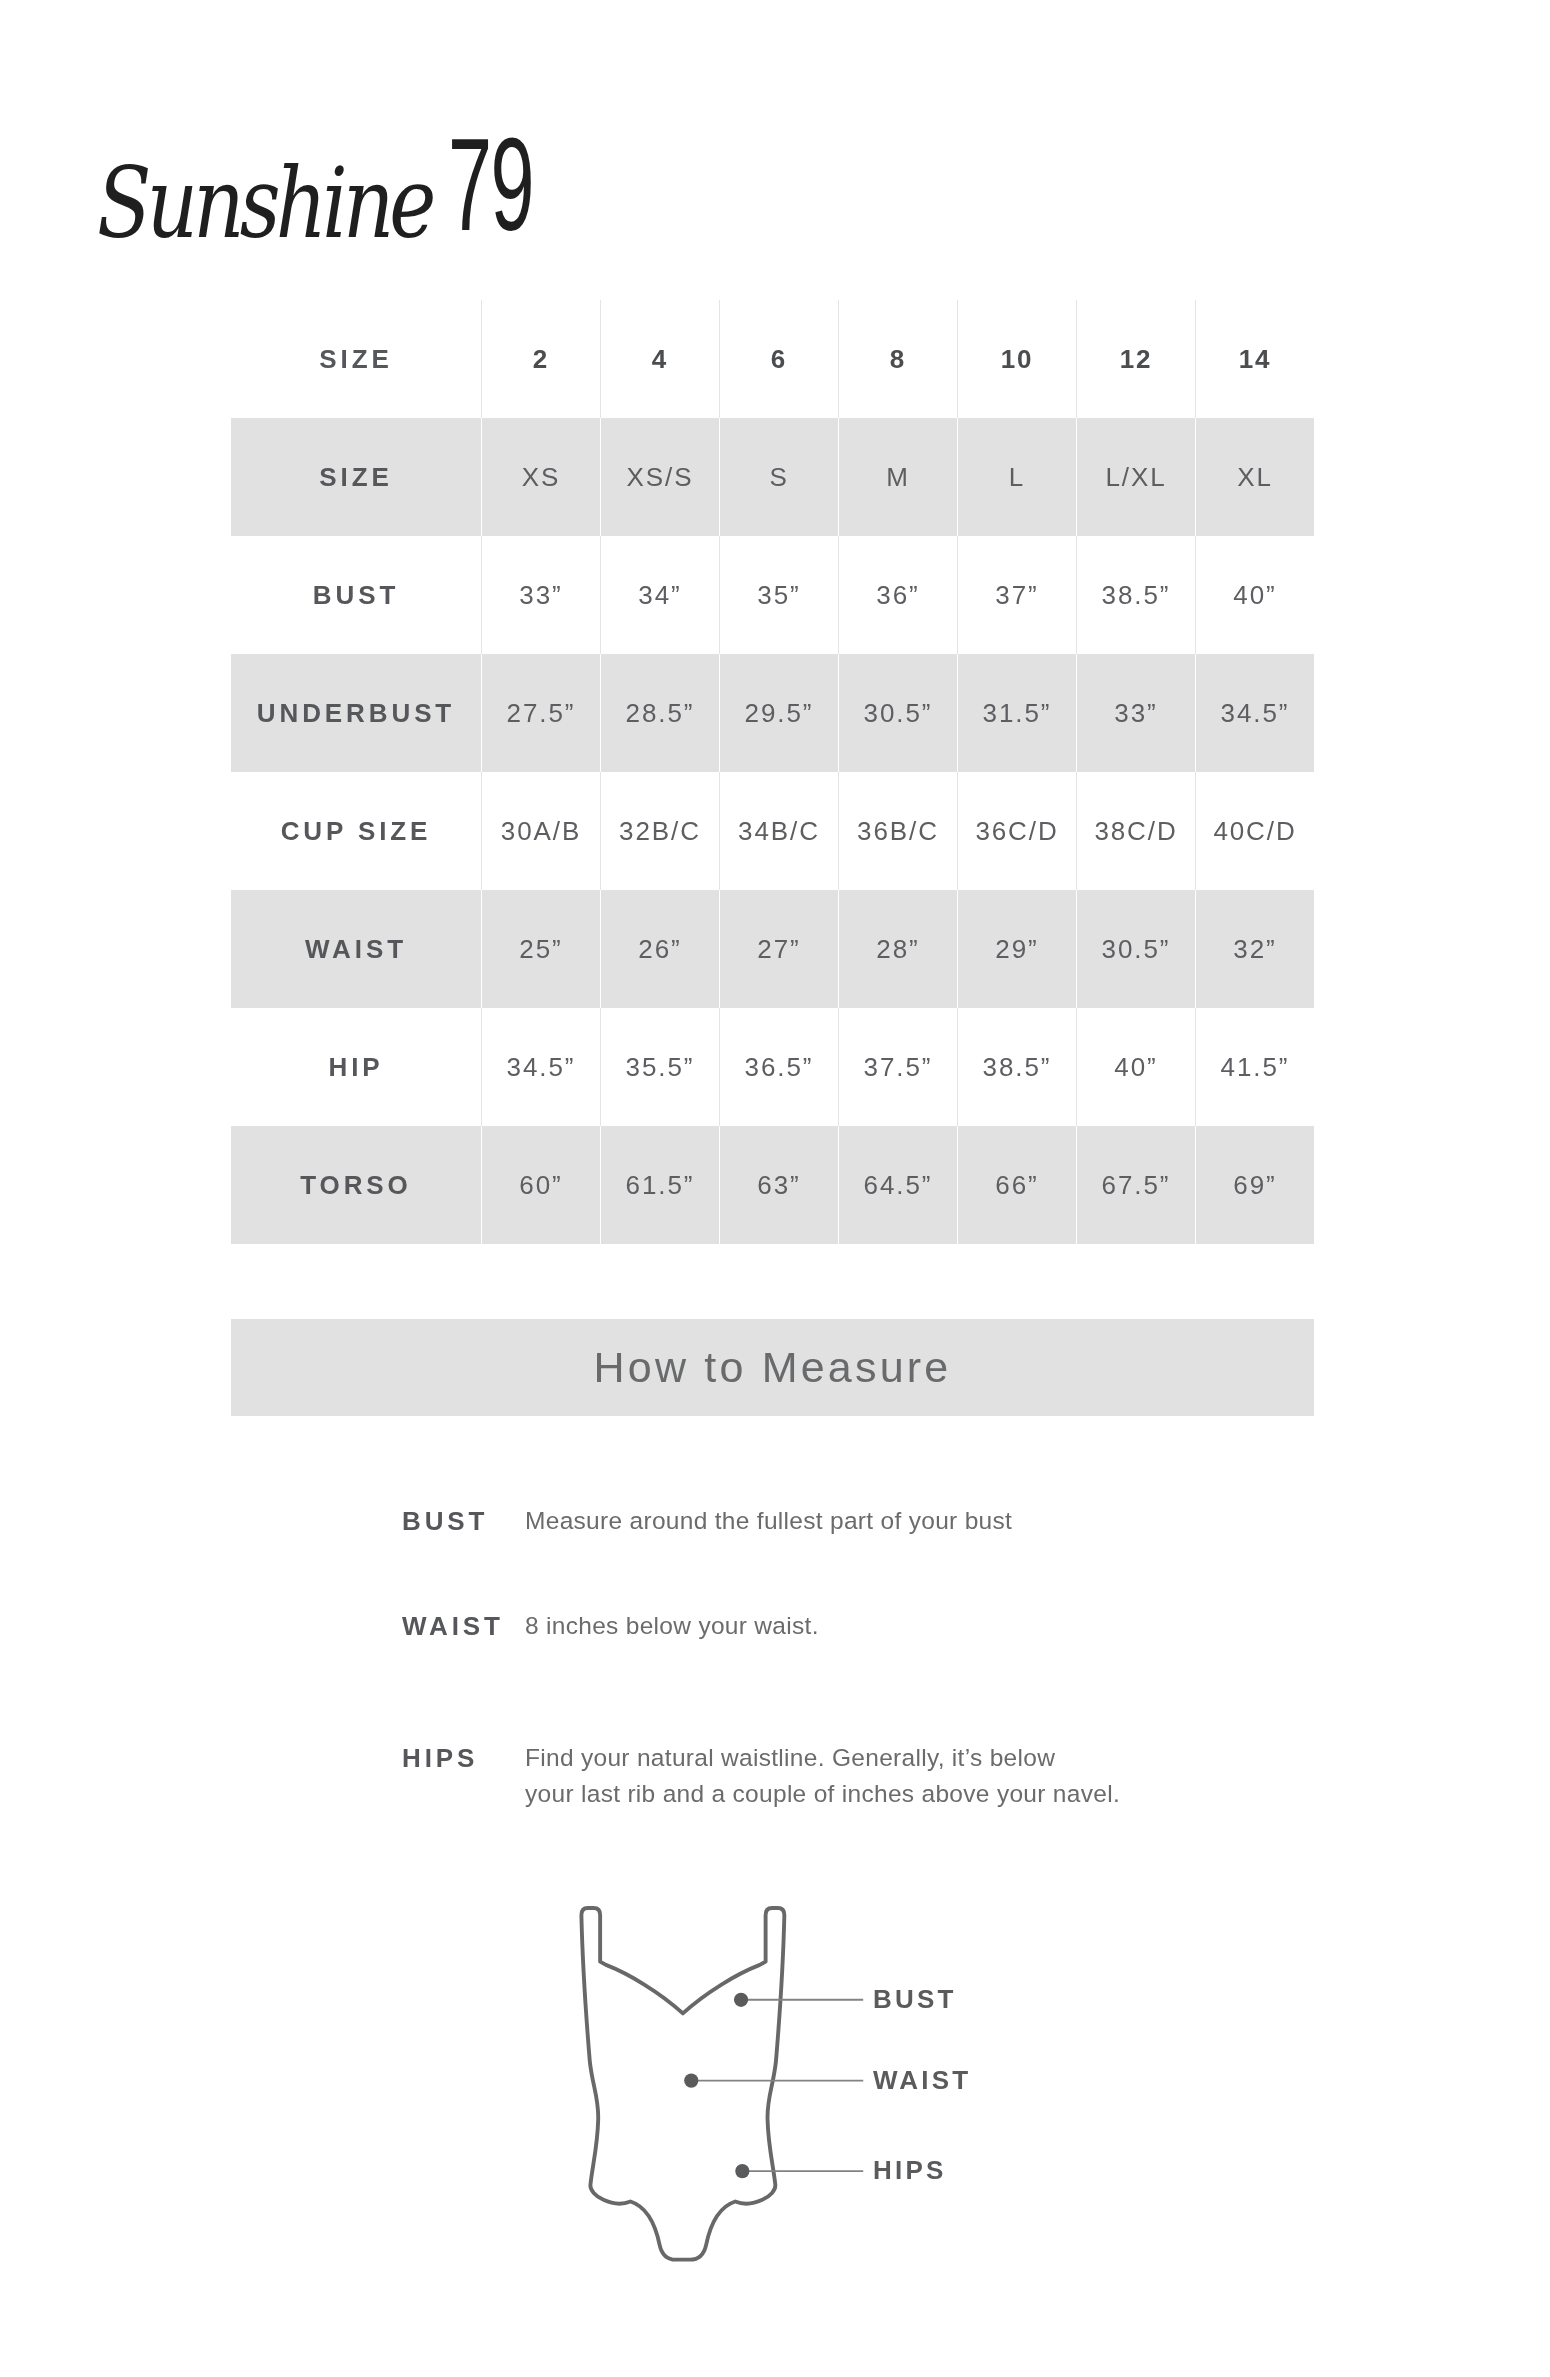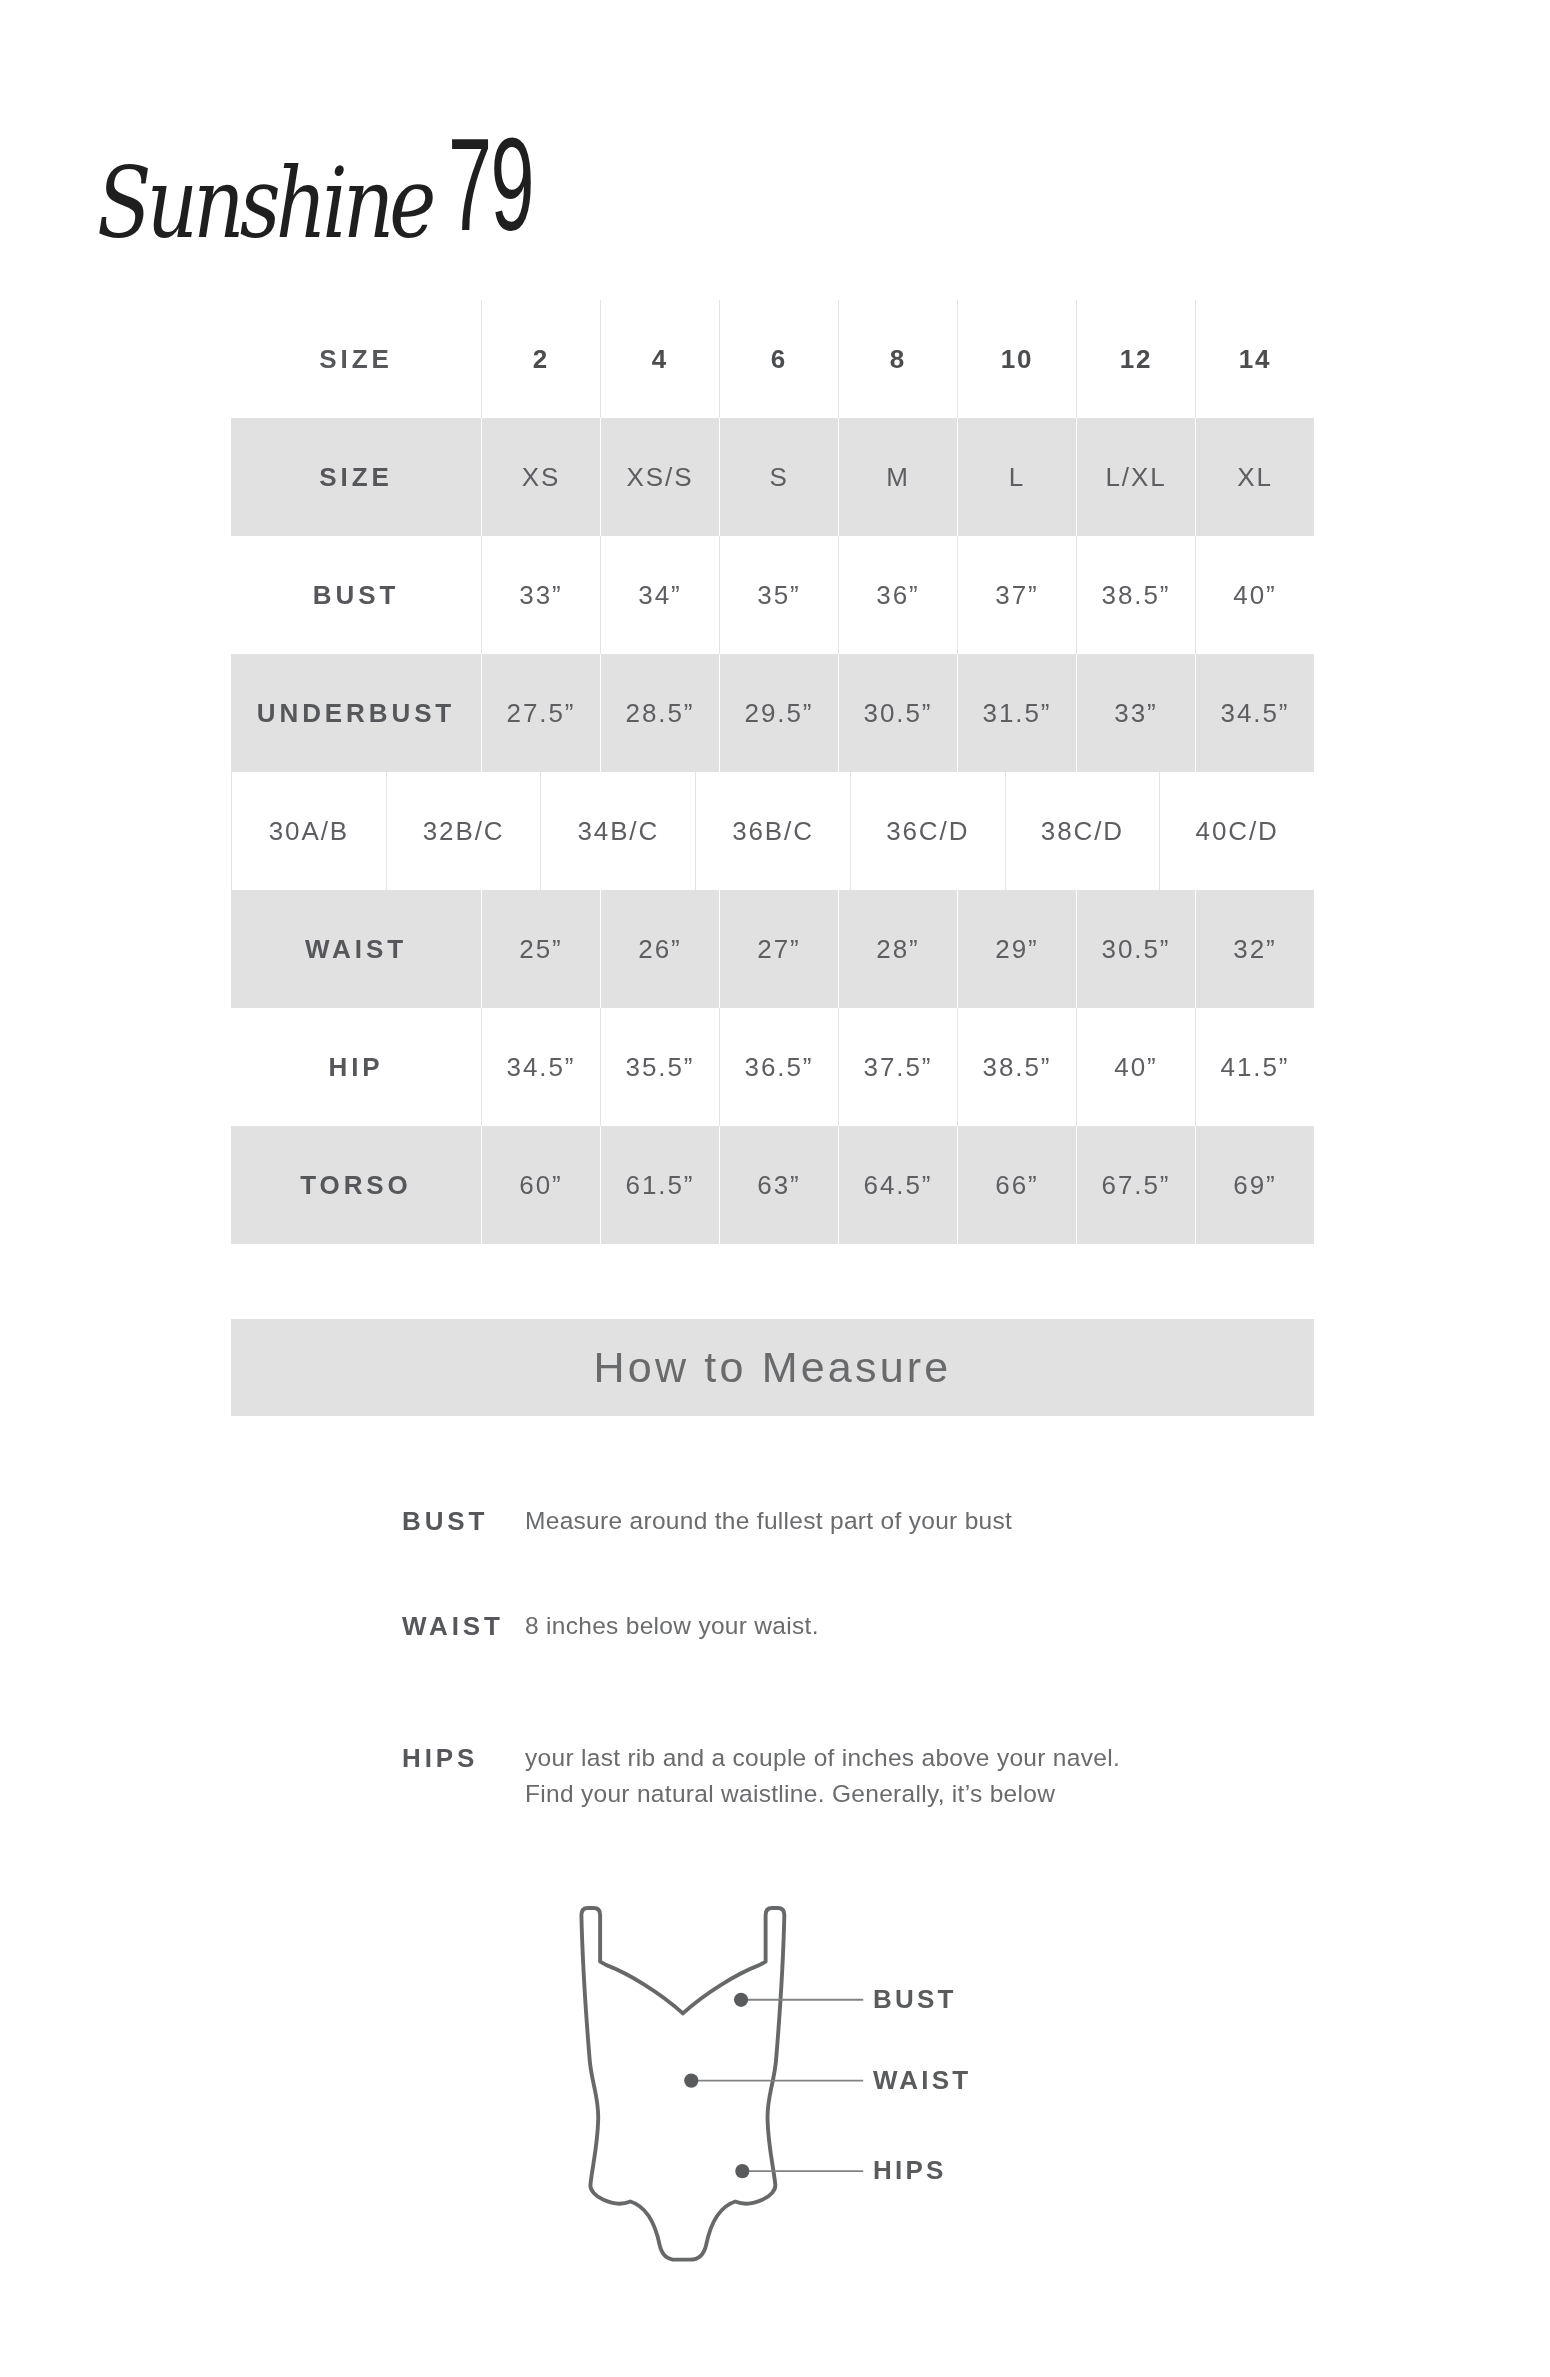--- a/index.html
+++ b/index.html
@@ -108,20 +108,21 @@
     <div class="cell val">27.5”</div>
     <div class="cell val">28.5”</div>
     <div class="cell val">29.5”</div>
     <div class="cell val">30.5”</div>
     <div class="cell val">31.5”</div>
     <div class="cell val">33”</div>
     <div class="cell val">34.5”</div>
   </div>
 
   <div class="trow">
+    <div class="cell lab">CUP SIZE</div>
     <div class="cell val">30A/B</div>
     <div class="cell val">32B/C</div>
     <div class="cell val">34B/C</div>
     <div class="cell val">36B/C</div>
     <div class="cell val">36C/D</div>
     <div class="cell val">38C/D</div>
     <div class="cell val">40C/D</div>
   </div>
 
   <div class="trow gray">
@@ -170,22 +171,22 @@
 <div class="measure" style="top:1608px">
   <div class="m-label">WAIST</div>
   <div class="m-text">
     <div>8 inches below your waist.</div>
   </div>
 </div>
 
 <div class="measure" style="top:1740px">
   <div class="m-label">HIPS</div>
   <div class="m-text">
+    <div>Find your natural waistline. Generally, it’s below</div>
     <div>your last rib and a couple of inches above your navel.</div>
-    <div>Find your natural waistline. Generally, it’s below</div>
   </div>
 </div>
 
 <svg class="diagram-svg" width="446" height="388" viewBox="0 0 690 600">
   <path d="M 30,14
            Q 30,3 40,3 L 49,3 Q 59,3 59,14
            L 59,86 L 68,91
            C 104,105 152,134 187,166
            C 222,134 270,105 306,91
            L 315,86 L 315,14

